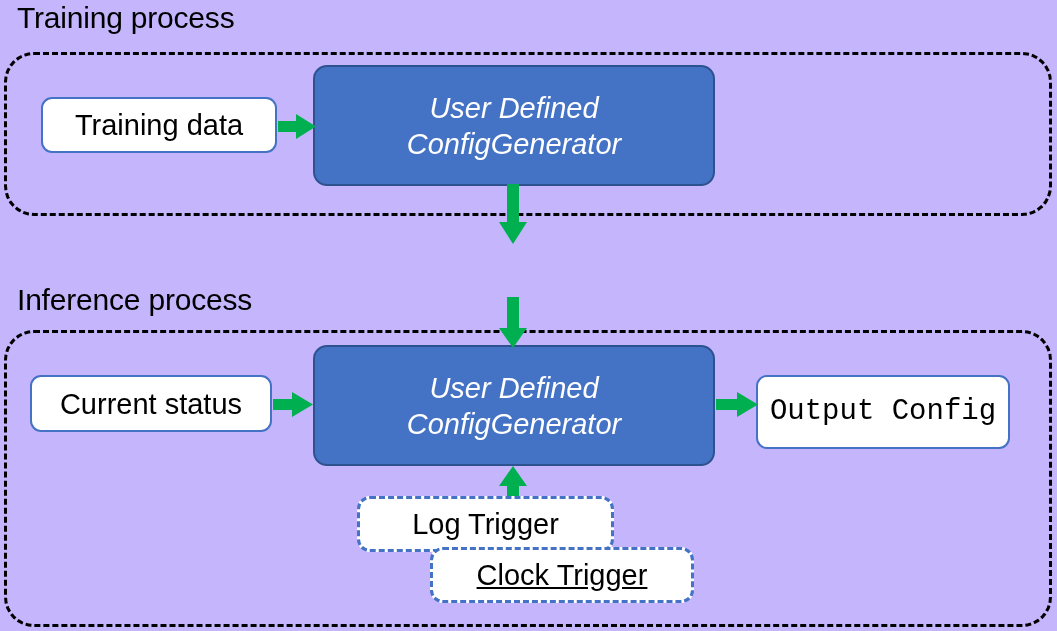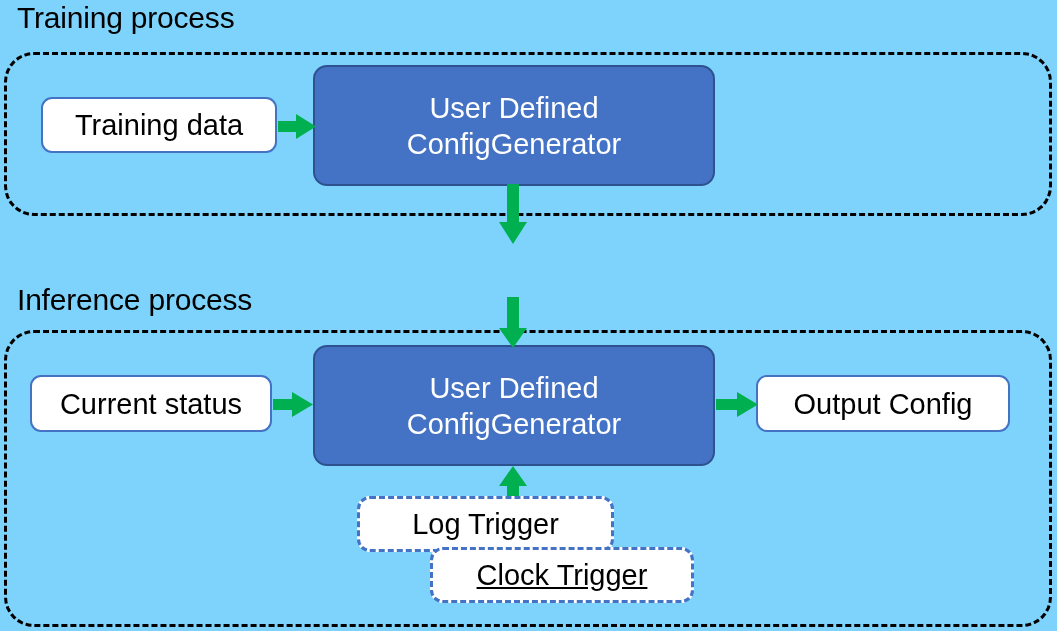--- a/index.html
+++ b/index.html
@@ -7,21 +7,21 @@
     padding: 0;
     background: #ffffff;
   }
   body {
     font-family: "Liberation Sans", sans-serif;
   }
   #canvas {
     position: relative;
     width: 1057px;
     height: 631px;
-    background: #7dd3fc;
+    background: #c4b5fd;
     overflow: hidden;
   }
 
   
   .section-title {
     position: absolute;
     font-size: 30px;
     line-height: 34px;
     color: #000000;
     white-space: nowrap;
@@ -52,37 +52,38 @@
     align-items: center;
     justify-content: center;
     color: #000000;
     font-size: 29px;
     line-height: 32px;
     white-space: nowrap;
   }
   #box-training-data { left: 41px;  top: 97px;  width: 236px; height: 56px; }
   #box-checkpoint    { left: 396px; top: 243px; width: 235px; height: 57px; }
   #box-current-status{ left: 30px;  top: 375px; width: 242px; height: 57px; }
-  #box-output-config { left: 756px; top: 375px; width: 254px; height: 57px; }
+  #box-output-config { left: 756px; top: 375px; width: 254px; height: 74px; font-family: Liberation Mono, monospace; }
 
   
   .blue-box {
     position: absolute;
     box-sizing: border-box;
     background: #4472C4;
     border: 2px solid #2E528F;
     border-radius: 14px;
     display: flex;
     flex-direction: column;
     align-items: center;
     justify-content: center;
     color: #ffffff;
     font-size: 29px;
     line-height: 36px;
     white-space: nowrap;
+    font-style: italic;
   }
   #box-train-generator { left: 313px; top: 65px;  width: 402px; height: 121px; }
   #box-infer-generator { left: 313px; top: 345px; width: 402px; height: 121px; }
 
   
   .trigger-box {
     position: absolute;
     box-sizing: border-box;
     border: 3px dashed #4472C4;
     border-radius: 13px;

